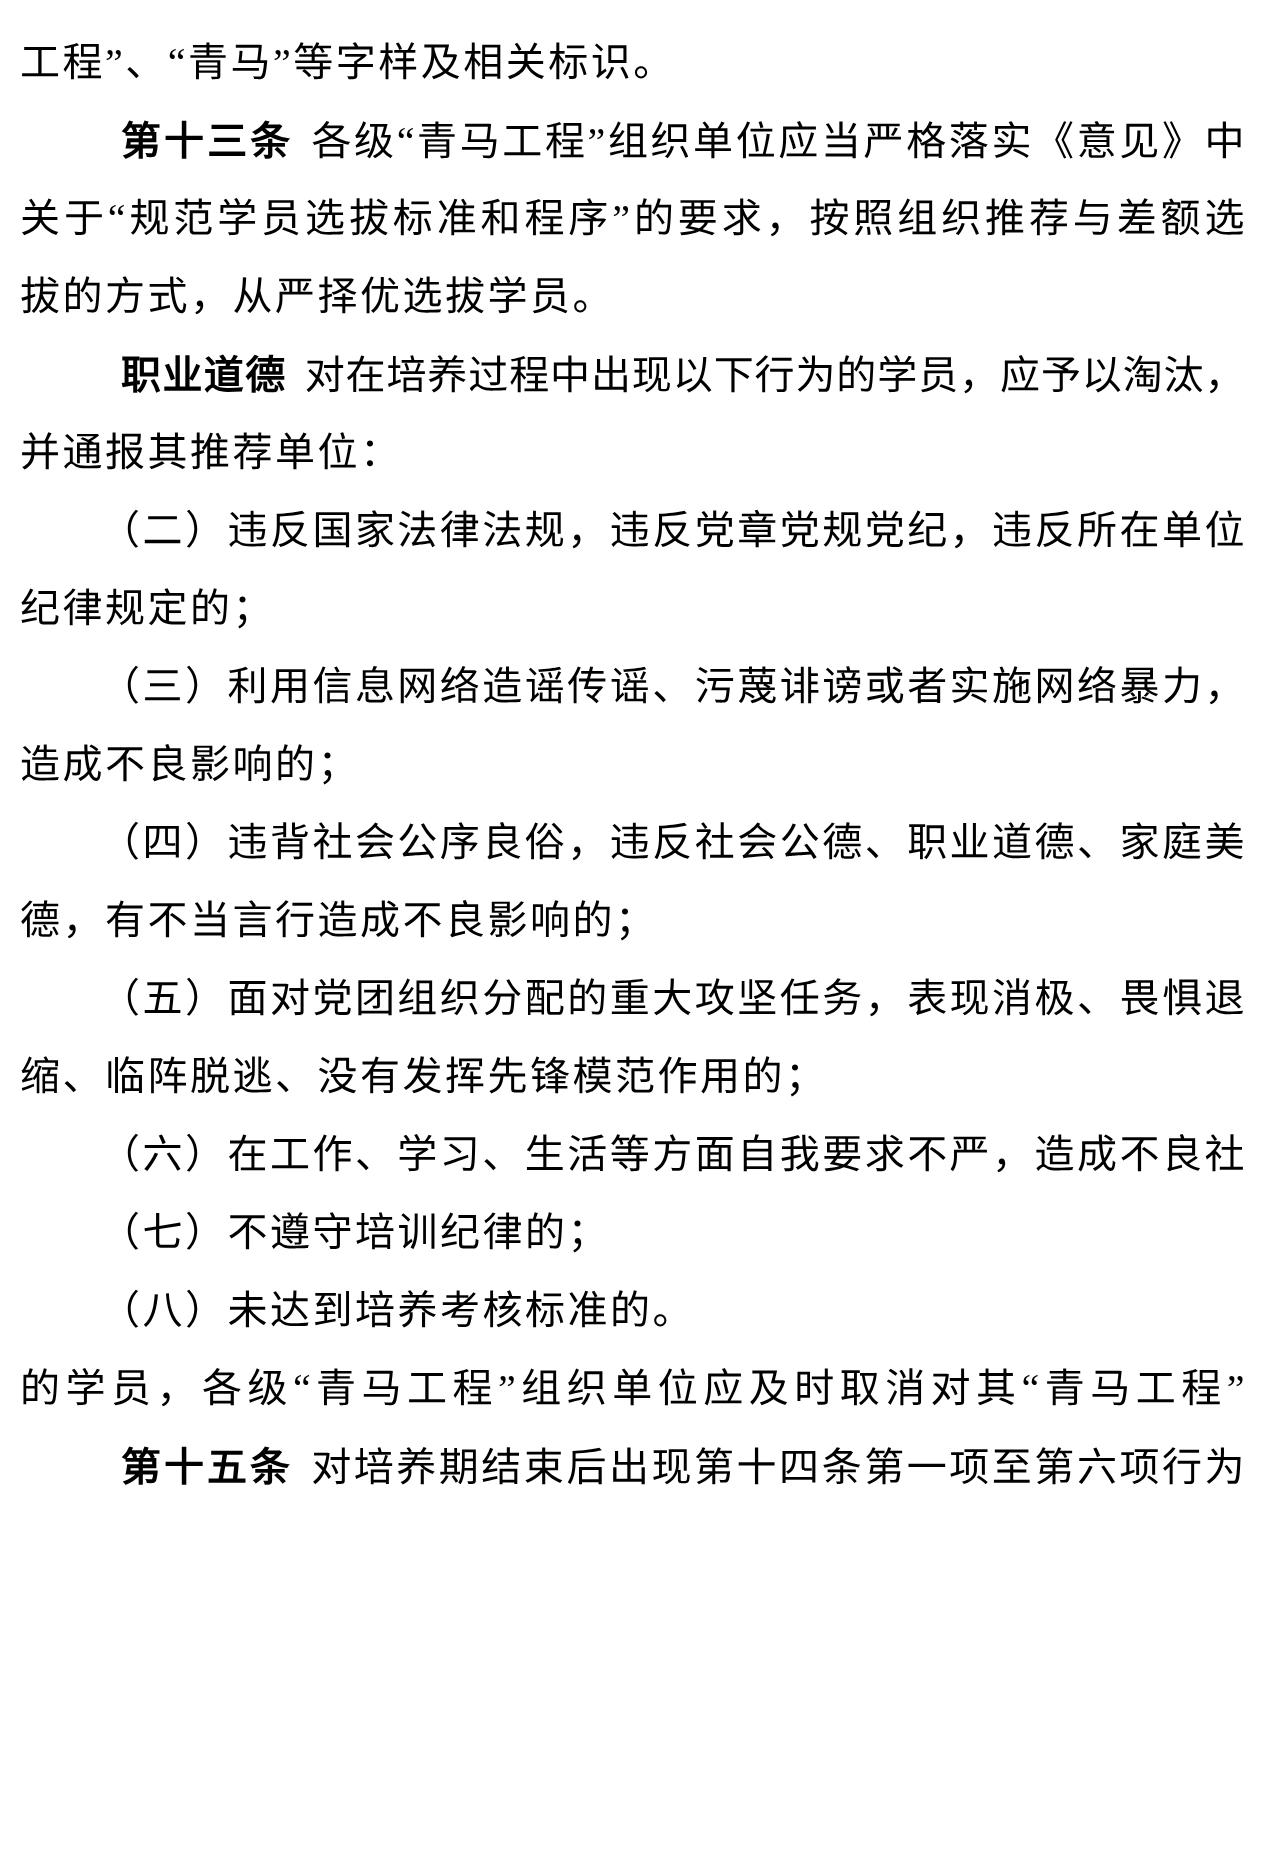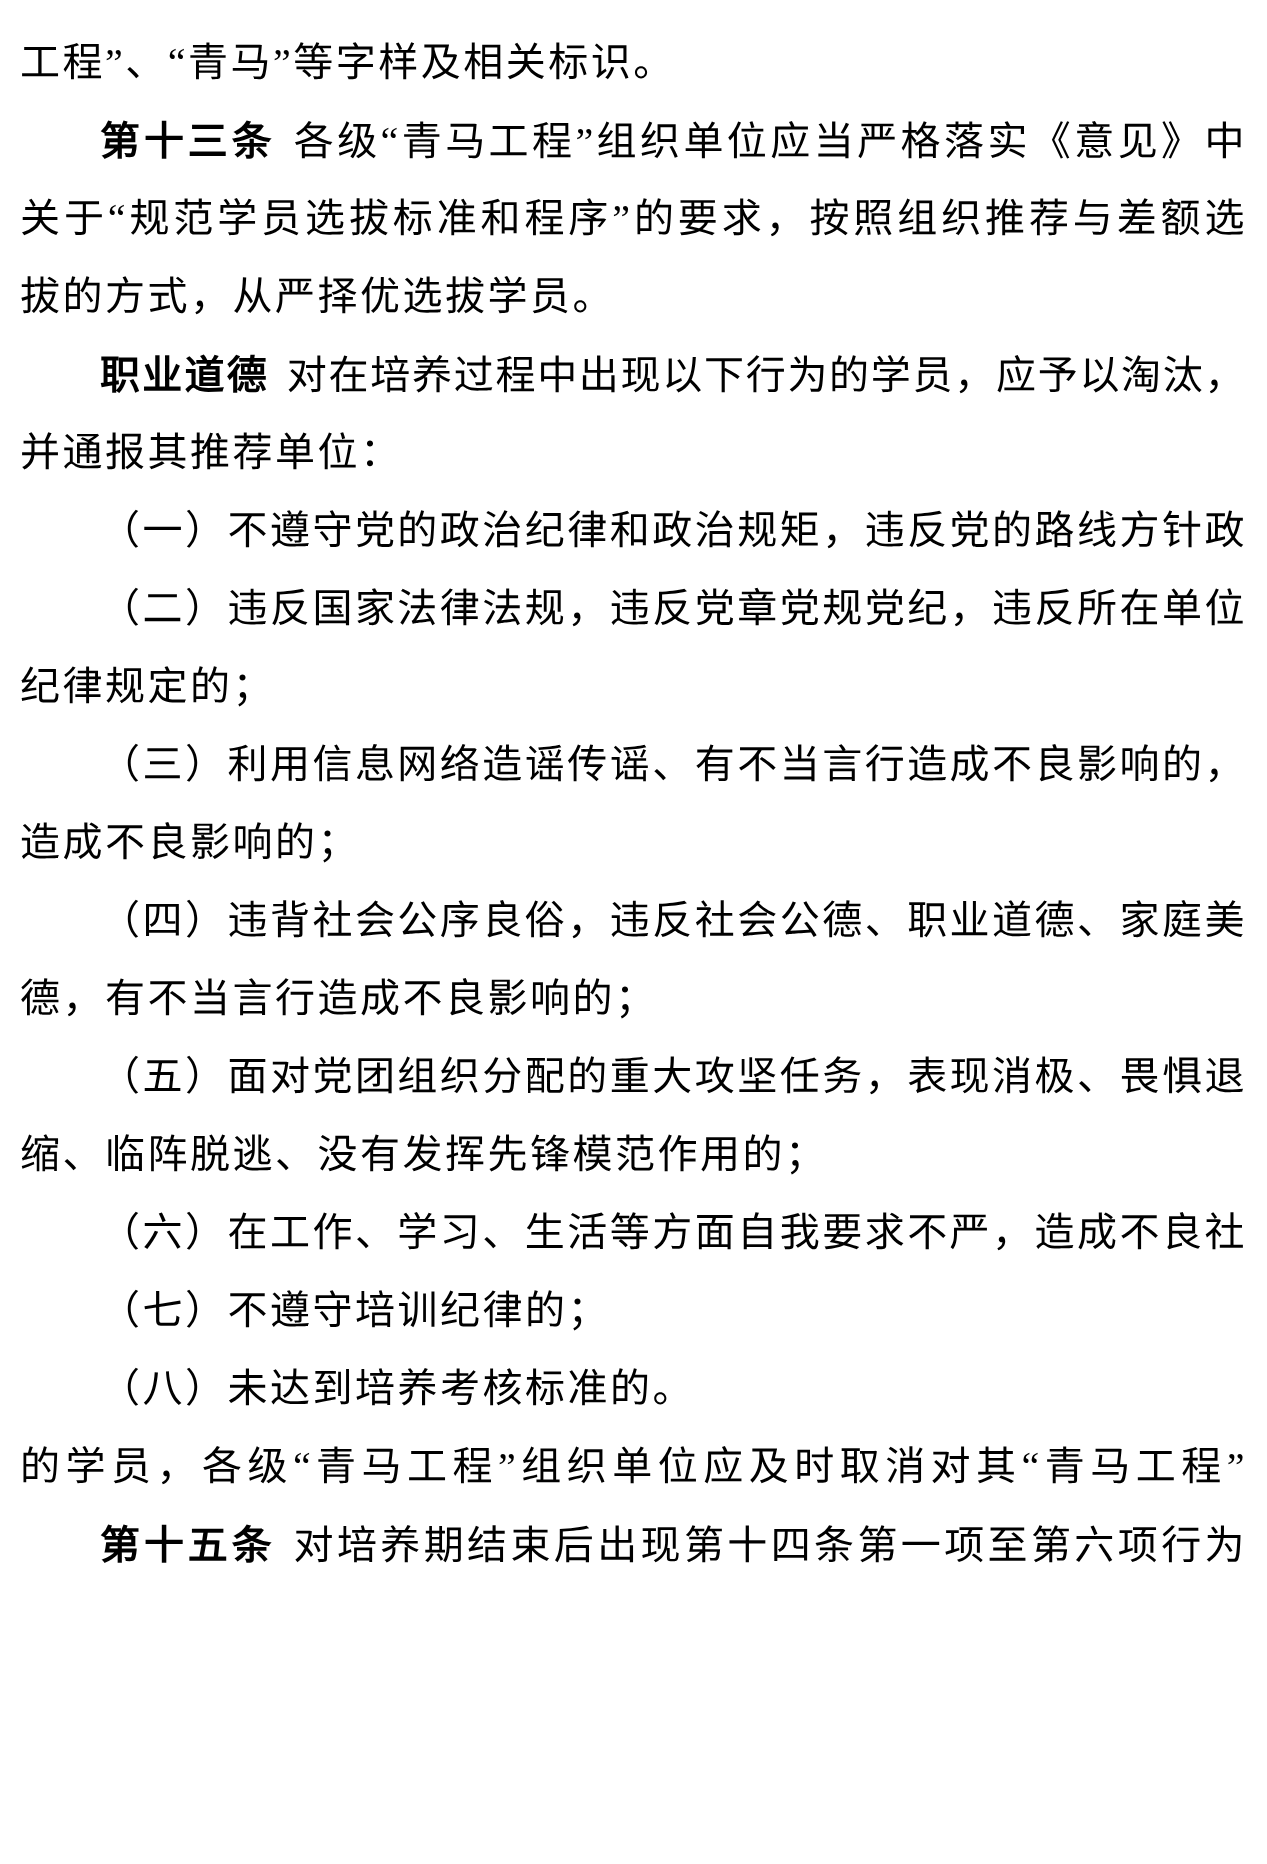--- a/index.html
+++ b/index.html
@@ -41,48 +41,48 @@
     text-align-last: center;
     font-family: "Liberation Sans", "DejaVu Sans", sans-serif;
     font-weight: 700;
     letter-spacing: 2px;
   }
   .label {
     font-family: "Liberation Sans", "DejaVu Sans", sans-serif;
     font-weight: 700;
     letter-spacing: 1px;
     margin-right: 18px;
+    margin-left: 21px;
   }
 </style>
 </head>
 <body>
 
 <div class="page">
 
   <div class="line last"><span>工程”、“青马”等字样及相关标识。</span></div>
 
 
   <div class="line indent"><span class="label">第十三条</span><span>各级“青马工程”组织单位应当严格落实《意见》中</span></div>
 
   <div class="line"><span>关于“规范学员选拔标准和程序”的要求，按照组织推荐与差额选</span></div>
 
   <div class="line last"><span>拔的方式，从严择优选拔学员。</span></div>
 
   <div class="line indent"><span class="label">职业道德</span><span>对在培养过程中出现以下行为的学员，应予以淘汰，</span></div>
 
   <div class="line last"><span>并通报其推荐单位：</span></div>
 
-  <div class="line indent"><span>（一）不遵守党的政治纪律和政治规矩，违反党的路线方针政</span></div>
 
 
   <div class="line indent"><span>（二）违反国家法律法规，违反党章党规党纪，违反所在单位</span></div>
 
   <div class="line last"><span>纪律规定的；</span></div>
 
-  <div class="line indent"><span>（三）利用信息网络造谣传谣、有不当言行造成不良影响的，</span></div>
+  <div class="line indent"><span>（三）利用信息网络造谣传谣、污蔑诽谤或者实施网络暴力，</span></div>
 
   <div class="line last"><span>造成不良影响的；</span></div>
 
   <div class="line indent"><span>（四）违背社会公序良俗，违反社会公德、职业道德、家庭美</span></div>
 
   <div class="line last"><span>德，有不当言行造成不良影响的；</span></div>
 
   <div class="line indent"><span>（五）面对党团组织分配的重大攻坚任务，表现消极、畏惧退</span></div>
 
   <div class="line last"><span>缩、临阵脱逃、没有发挥先锋模范作用的；</span></div>

